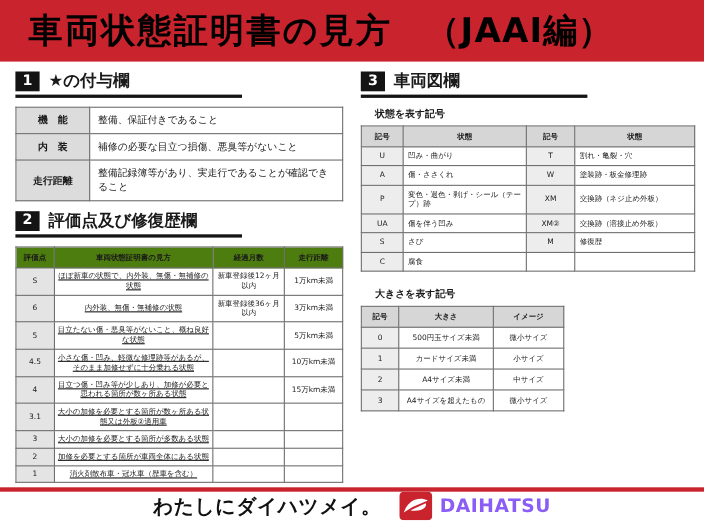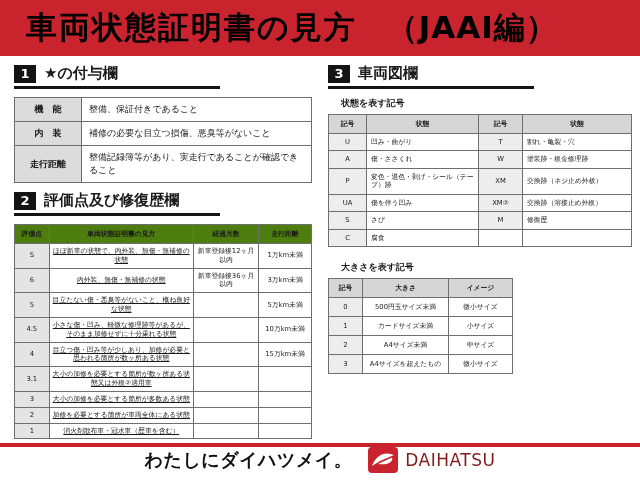--- a/index.html
+++ b/index.html
@@ -58,21 +58,21 @@
   .t4 td.sym{background:#ededed;}
   .gap12{height:12px;}
   
   .footer-rule{position:absolute;left:0;top:443px;width:640px;height:4px;background:#c9232d;}
   .footer{
     position:absolute;left:0;top:446px;width:640px;height:28px;
     display:flex;align-items:center;justify-content:center;gap:16px;
   }
   .slogan{font-size:18px;font-weight:bold;color:#111;letter-spacing:0.5px;}
   .brand{display:flex;align-items:center;gap:7px;}
-  .brand-text{font-size:17px;font-weight:normal;color:#7f1d1d;letter-spacing:0.5px;}
+  .brand-text{font-size:17px;font-weight:bold;color:#8b5cf6;letter-spacing:0.5px;}
 </style>
 </head>
 <body>
 
 <div class="page">
 
   <header class="titlebar">
     <span class="main">車両状態証明書の見方</span>
     <span class="edition">（JAAI編）</span>
   </header>

